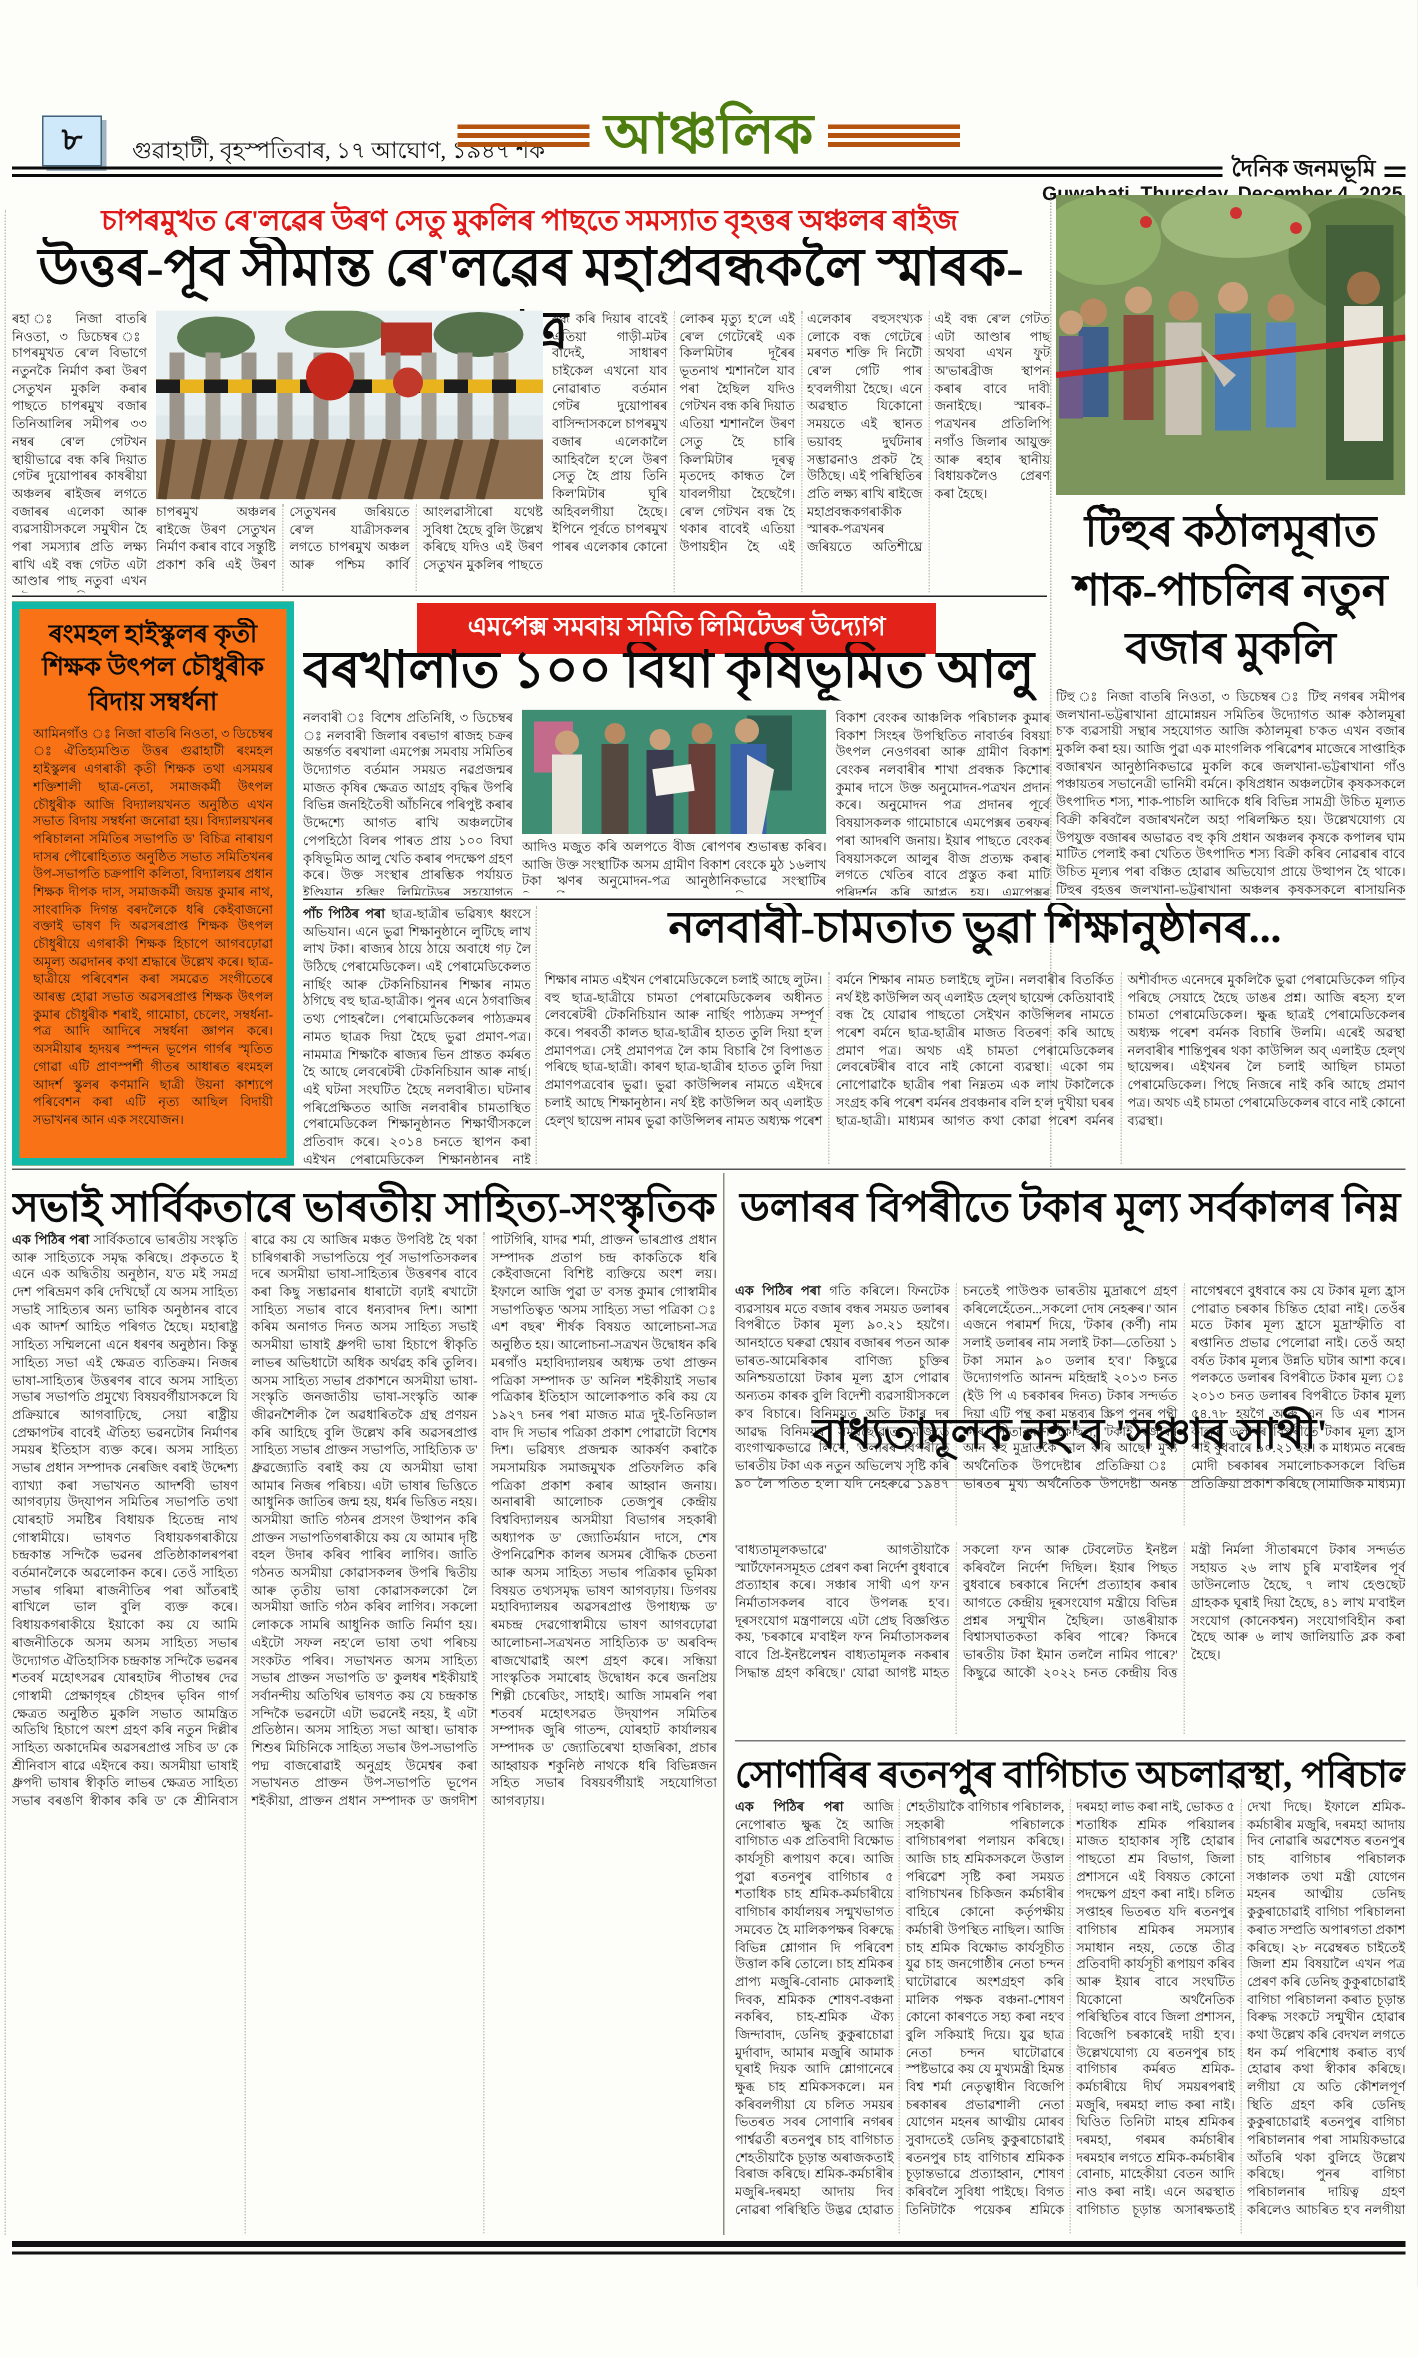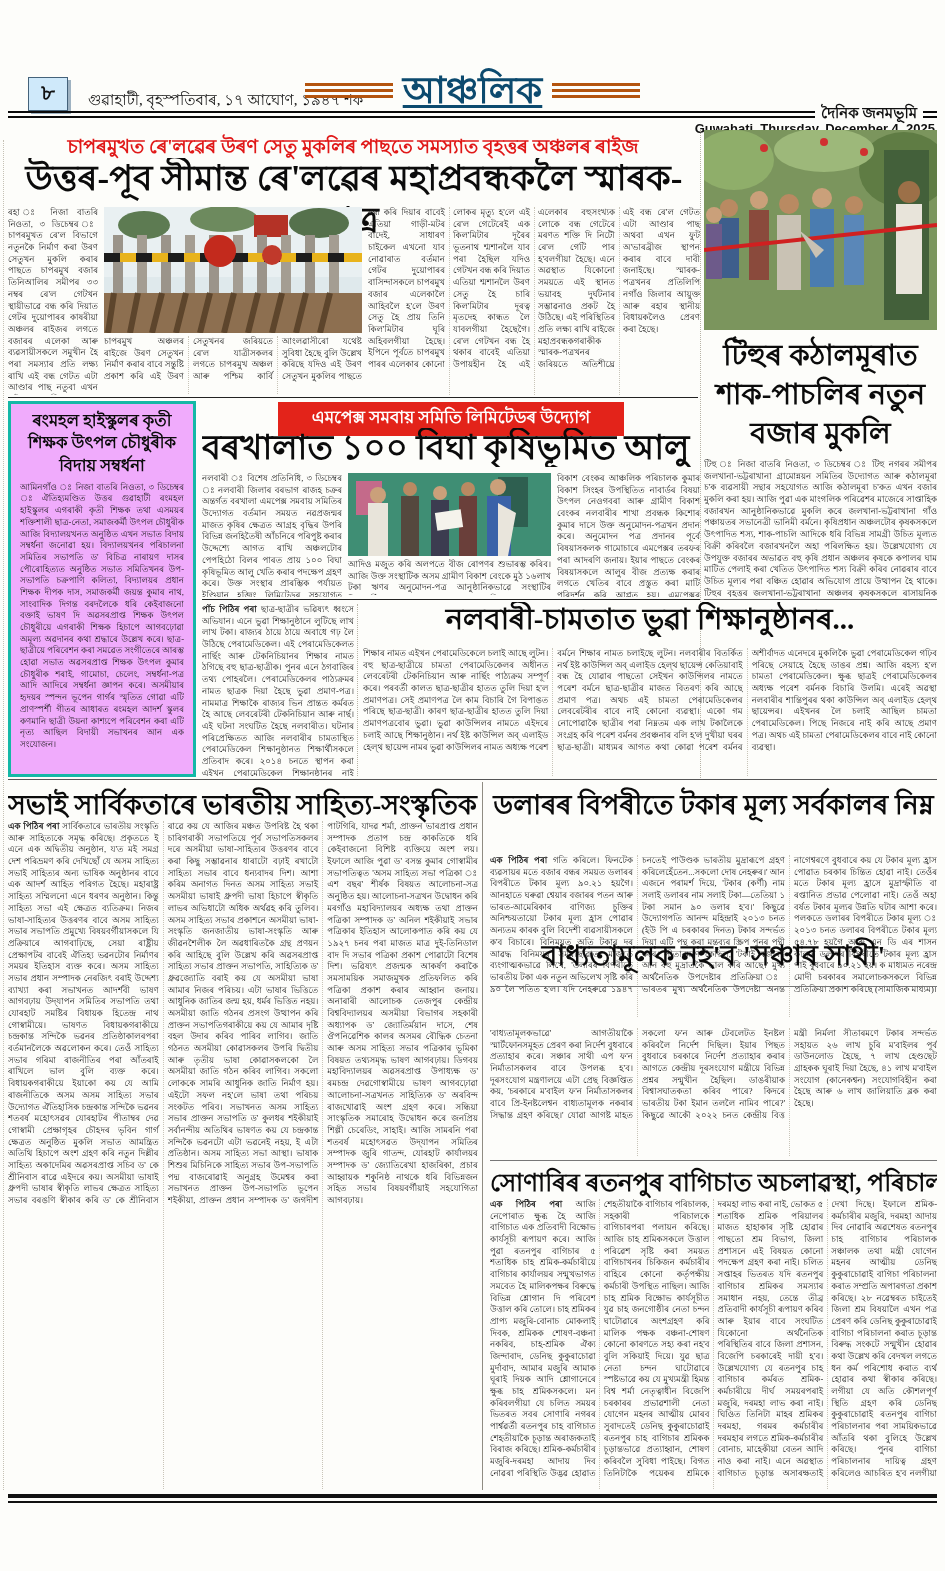--- a/index.html
+++ b/index.html
@@ -13,38 +13,38 @@
   .contlabel{font-weight:bold;}
   .drule{height:3px;border-top:2px solid #0a0a0a;border-bottom:2px solid #0a0a0a;}
   .thinrule{border-top:1.5px solid #222;}
   .vdot{border-left:1px dotted #b7b3a6;}
   .vsolid{border-left:1px solid #8f8c82;}
   .ornament{height:15px;width:88px;background:repeating-linear-gradient(to bottom,#b4540e 0 3px,rgba(0,0,0,0) 3px 6px);}
   .pagebox{width:38px;height:32px;background:#cfe9fa;border:1px solid #44627a;box-shadow:3px 3px 0 #9fb3c2;
            display:flex;align-items:center;justify-content:center;font-size:21px;font-weight:bold;}
   .banner{display:inline-block;background:#e3231a;color:#ffffff;font-weight:bold;font-size:17px;
           padding:2px 34px 4px 34px;}
-  .creambox{background:#f0abfc;border:3px solid #14b8a6;}
+  .creambox{background:#f97316;border:5px solid #14b8a6;}
   .photo{display:block;overflow:hidden;}
   .photo svg{display:block;width:100%;height:100%;}
   .sans{font-family:"Liberation Sans","DejaVu Sans",sans-serif;}
 </style>
 </head>
 <body>
 
 <div class="page">
 
   <div class="abs pagebox" style="left:28px;top:77px;">
     <span>৮</span>
   </div>
   <div class="abs" style="left:88px;top:88px;font-size:15px;">গুৱাহাটী, বৃহস্পতিবাৰ, ১৭ আঘোণ, ১৯৪৭ শক</div>
 
   <div class="abs" style="left:0;right:0;top:72px;display:flex;justify-content:center;align-items:center;gap:10px;">
     <div class="ornament"></div>
-    <div style="font-size:37px;font-weight:bold;color:#0c4a6e;line-height:1;text-decoration:underline;">আঞ্চলিক</div>
+    <div style="font-size:37px;font-weight:bold;color:#4d7c0f;line-height:1;">আঞ্চলিক</div>
     <div class="ornament"></div>
   </div>
 
   <div class="abs sans" style="right:10px;top:82px;font-size:13px;font-weight:bold;margin-top:39px;">Guwahati, Thursday, December 4, 2025</div>
 
   <div class="abs" style="left:8px;top:103px;width:929px;display:flex;align-items:flex-end;gap:6px;">
     <div class="drule" style="flex:1;"></div>
     <div style="font-size:15px;font-weight:bold;line-height:1;position:relative;top:3px;">দৈনিক জনমভূমি</div>
     <div class="drule" style="width:14px;"></div>
   </div>

